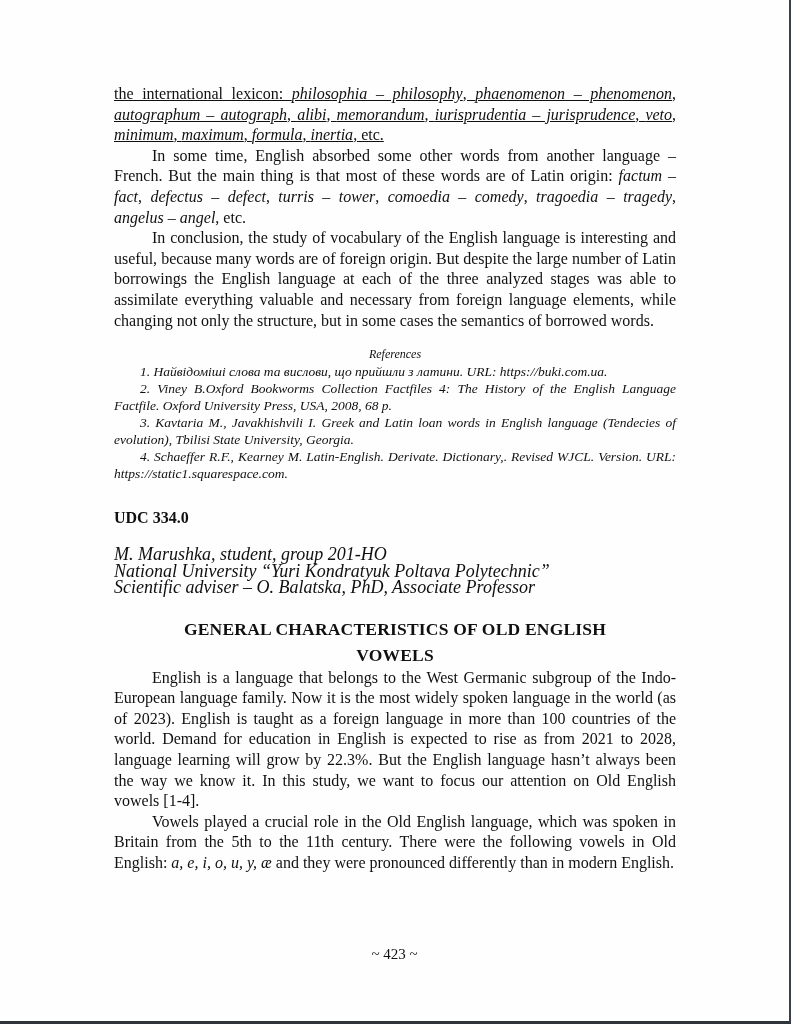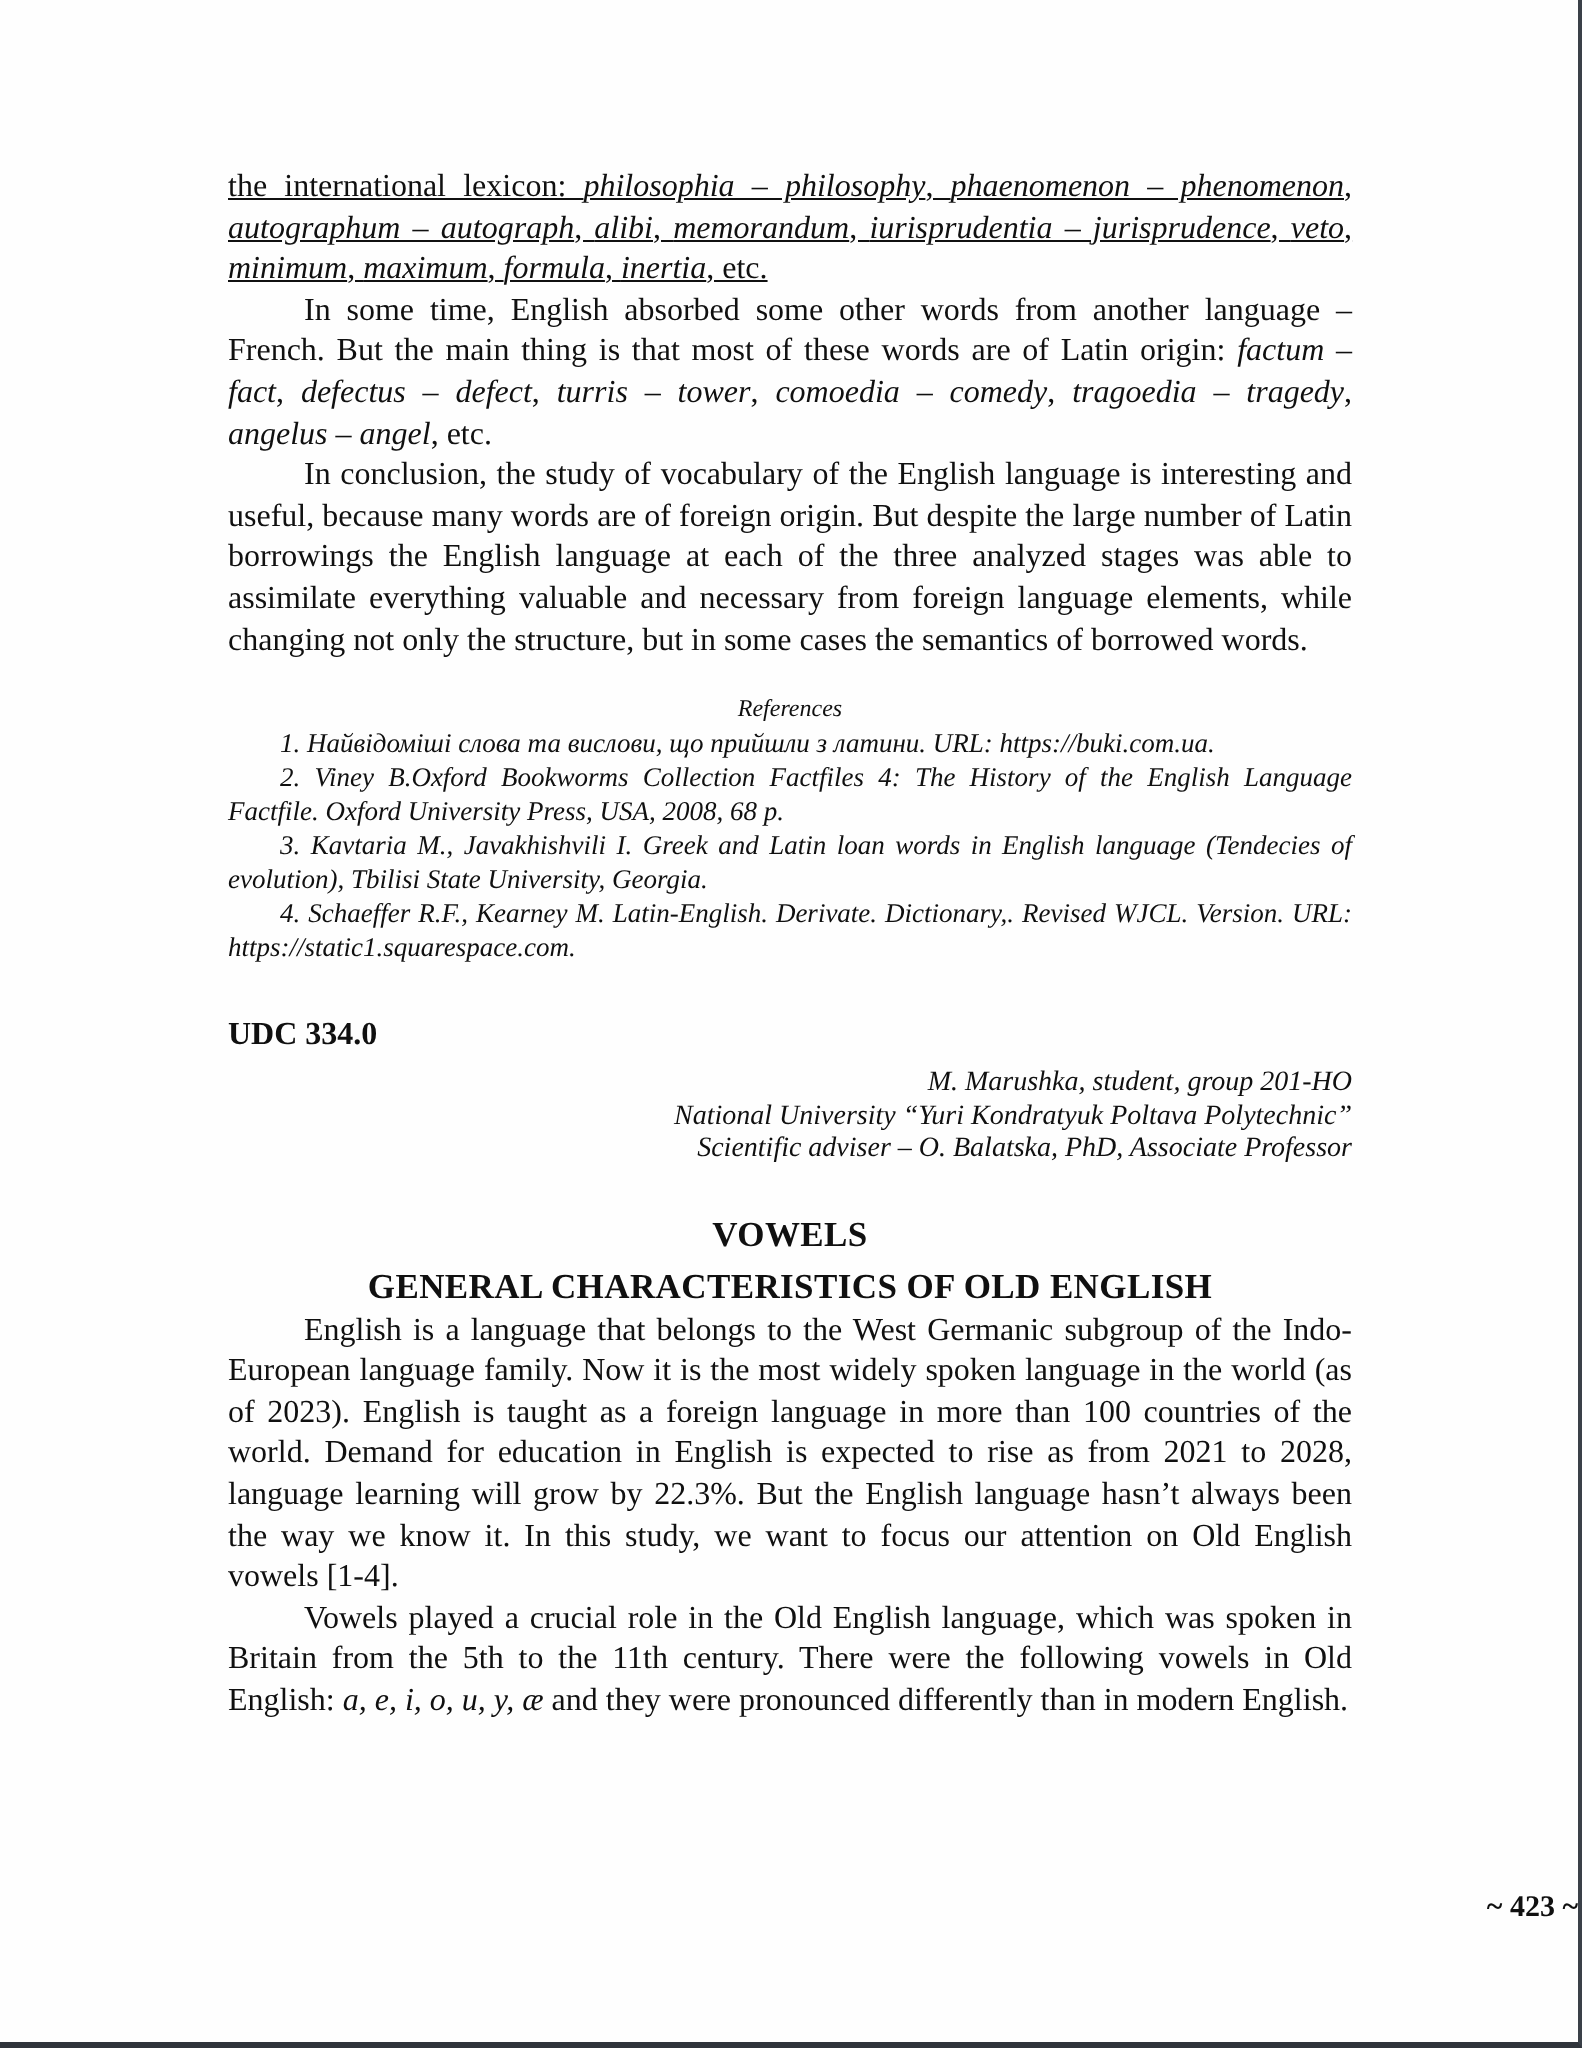--- a/index.html
+++ b/index.html
@@ -45,44 +45,43 @@
     text-align: justify;
     text-indent: 26px;
   }
   .udc {
     margin-top: 26px;
     font-weight: bold;
     font-size: 16px;
     line-height: 20px;
   }
   .byline {
-    margin-top: 6px;
-    text-align: right;
+    margin-top: 18px;
+    text-align: left;
     font-style: italic;
-    font-size: 14px;
+    font-size: 18px;
     line-height: 16.5px;
   }
   .title {
     margin: 20px 0 0 0;
     text-align: center;
     font-size: 17.5px;
     line-height: 26px;
     font-weight: bold;
     letter-spacing: 0.2px;
   }
   .title-line { display: block; }
   .first-article { }
   .page-footer {
     position: absolute;
     left: 0;
     right: 0;
     bottom: 58px;
-    text-align: right;
+    text-align: center;
     font-size: 15px;
-    font-weight: bold;
   }
 </style>
 </head>
 <body>
 
 <div class="page">
   <main class="content">
 
     <p class="body no-indent"><span>the international lexicon: </span><span class="it">philosophia – philosophy</span><span>, </span><span class="it">phaenomenon – phenomenon</span><span>, </span><span class="it">autographum – autograph</span><span>, </span><span class="it">alibi</span><span>, </span><span class="it">memorandum</span><span>, </span><span class="it">iurisprudentia – jurisprudence</span><span>, </span><span class="it">veto</span><span>, </span><span class="it">minimum</span><span>, </span><span class="it">maximum</span><span>, </span><span class="it">formula</span><span>, </span><span class="it">inertia</span><span>, etc.</span></p>
     <p class="body"><span>In some time, English absorbed some other words from another language – French. But the main thing is that most of these words are of Latin origin: </span><span class="it">factum – fact</span><span>, </span><span class="it">defectus – defect</span><span>, </span><span class="it">turris – tower</span><span>, </span><span class="it">comoedia – comedy</span><span>, </span><span class="it">tragoedia – tragedy</span><span>, </span><span class="it">angelus – angel</span><span>, etc.</span></p>
@@ -98,22 +97,22 @@
 
     <div class="udc">UDC 334.0</div>
 
     <div class="byline">
       <div class="byline-line">M. Marushka, student, group 201-HO</div>
       <div class="byline-line">National University “Yuri Kondratyuk Poltava Polytechnic”</div>
       <div class="byline-line">Scientific adviser – O. Balatska, PhD, Associate Professor</div>
     </div>
 
     <h1 class="title">
+      <span class="title-line">GENERAL CHARACTERISTICS OF OLD ENGLISH</span>
       <span class="title-line">VOWELS</span>
-      <span class="title-line">GENERAL CHARACTERISTICS OF OLD ENGLISH</span>
     </h1>
 
     <p class="body first-article"><span>English is a language that belongs to the West Germanic subgroup of the Indo-European language family.  Now it is the most widely spoken language in the world (as of 2023).  English is taught as a foreign language in more than 100 countries of the world.  Demand for education in English is expected to rise as from 2021 to 2028, language learning will grow by 22.3%.  But the English language hasn’t always been the way we know it.  In this study, we want to focus our attention on Old English vowels [1-4].</span></p>
     <p class="body"><span>Vowels played a crucial role in the Old English language, which was spoken in Britain from the 5th to the 11th century. There were the following vowels in Old English: </span><span class="it">a, e, i, o, u, y, æ</span><span> and they were pronounced differently than in modern English.</span></p>
 
   </main>
 
   <footer class="page-footer">~ 423 ~</footer>
 </div>
 

